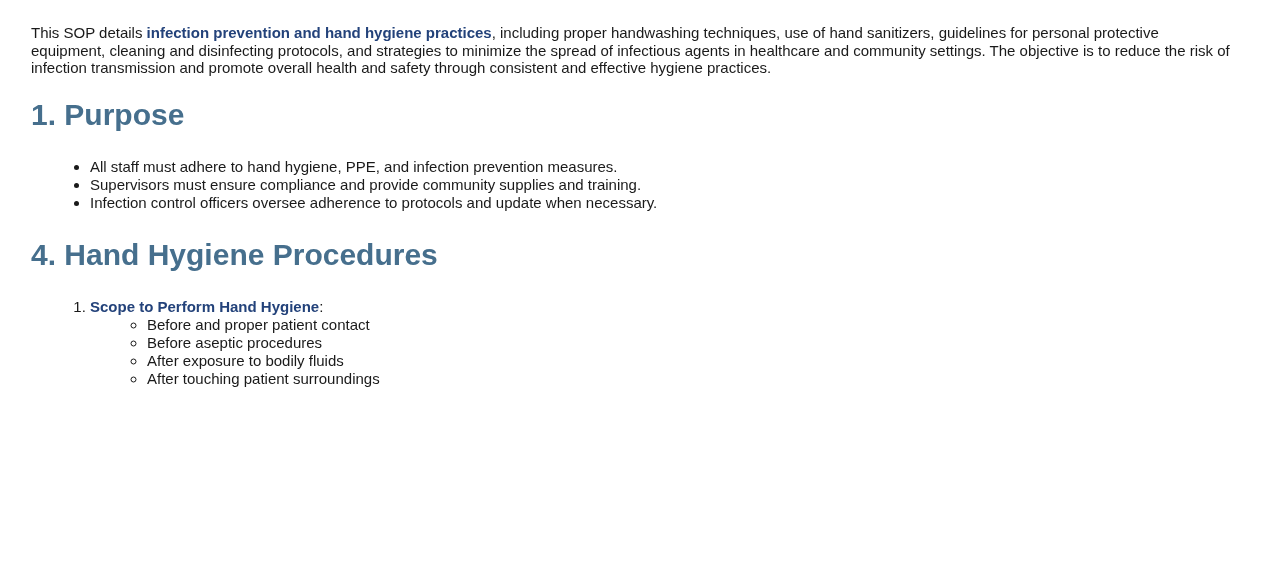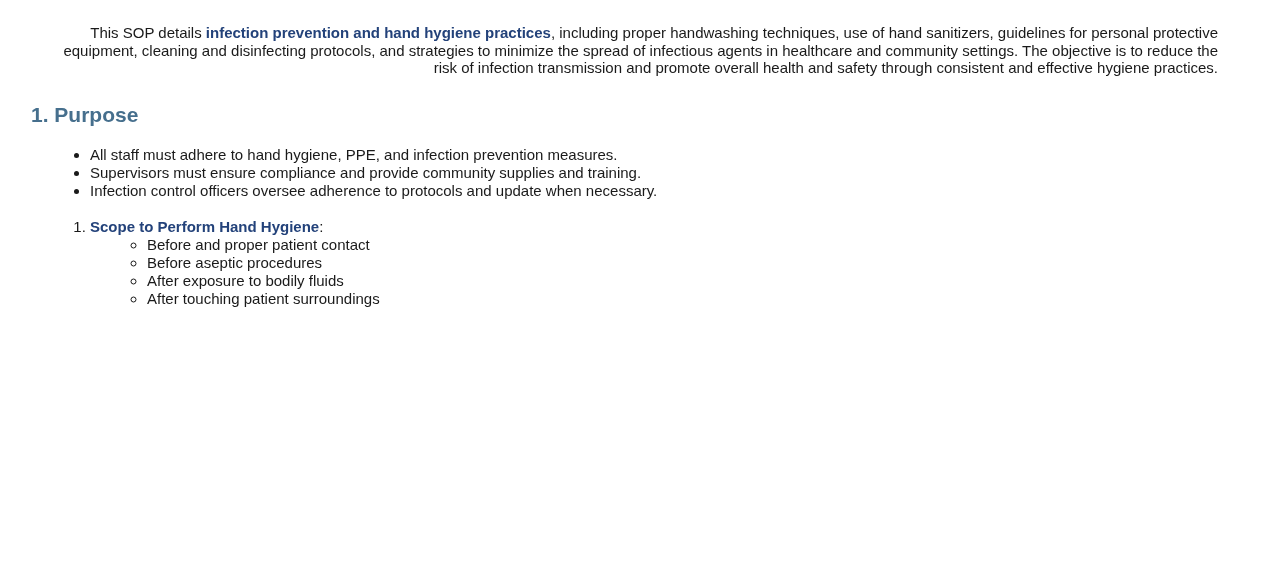--- a/index.html
+++ b/index.html
@@ -15,30 +15,30 @@
     line-height: 17.5px;
   }
   h1 {
     font-size: 30px;
     line-height: 34.5px;
     font-weight: bold;
     color: #2e54a4;
     margin: 24px 0 18px 0;
   }
   h2 {
-    font-size: 21px;
+    font-size: 30px;
     line-height: 26px;
     font-weight: bold;
     color: #466f8d;
     margin: 25px 0 16px 0;
   }
-  p { margin: 16px 16px; text-align: right; }
+  p { margin: 16px 0; }
   strong.navy { color: #23427a; font-weight: bold; }
   ul, ol {
-    margin: 18px 0;
+    margin: 30px 0;
     padding-left: 59px;
     line-height: 18px;
   }
   ul { list-style-type: disc; }
   li ul {
     list-style-type: circle;
     margin: 0;
     padding-left: 57px;
   }
 </style>
@@ -52,20 +52,21 @@
 
   <h2>1. Purpose</h2>
 
 
   <ul>
     <li>All staff must adhere to hand hygiene, PPE, and infection prevention measures.</li>
     <li>Supervisors must ensure compliance and provide community supplies and training.</li>
     <li>Infection control officers oversee adherence to protocols and update when necessary.</li>
   </ul>
 
+  <h2>4. Hand Hygiene Procedures</h2>
   <ol>
     <li>
       <strong class="navy">Scope to Perform Hand Hygiene</strong><span>:</span>
       <ul>
         <li>Before and proper patient contact</li>
         <li>Before aseptic procedures</li>
         <li>After exposure to bodily fluids</li>
         <li>After touching patient surroundings</li>
       </ul>
     </li>

